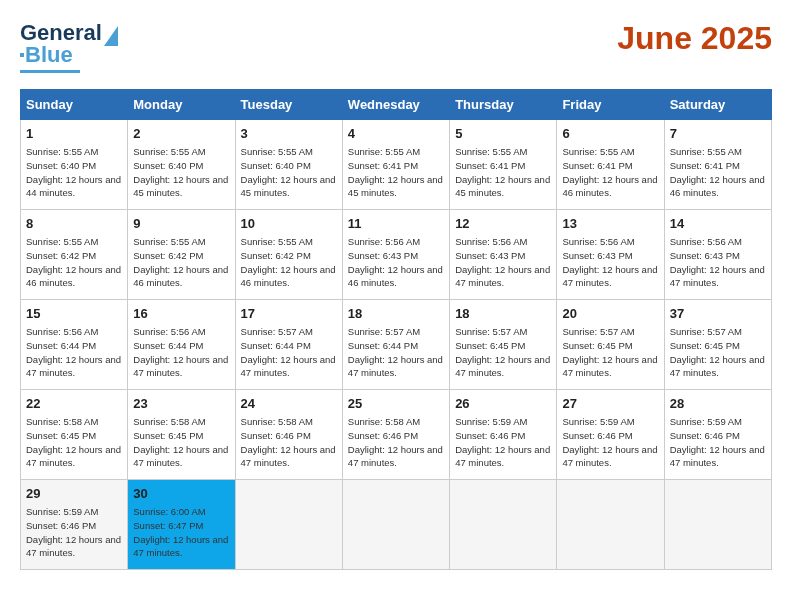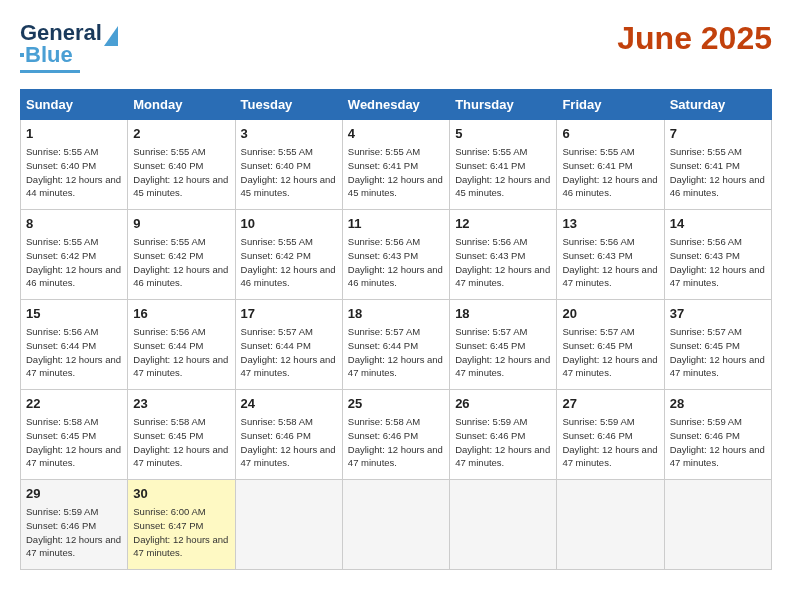--- a/index.html
+++ b/index.html
@@ -288,21 +288,21 @@
 Daylight: 12 hours and 47 minutes.</div>
         </td>
       </tr>
       <tr>
         <td style="background: rgb(245, 245, 245); margin-top: 20px;">
           <span class="day-num">29</span>
           <div class="day-info" style="white-space: pre-line;">Sunrise: 5:59 AM
 Sunset: 6:46 PM
 Daylight: 12 hours and 47 minutes.</div>
         </td>
-        <td style="background: #fef9c3;">
+        <td style="background: #0ea5e9;">
           <span class="day-num">30</span>
           <div class="day-info" style="white-space: pre-line;">Sunrise: 6:00 AM
 Sunset: 6:47 PM
 Daylight: 12 hours and 47 minutes.</div>
         </td>
         <td class="empty-cell" style="background: rgb(245, 245, 245);"></td>
         <td class="empty-cell" style="background: rgb(245, 245, 245);"></td>
         <td class="empty-cell" style="background: rgb(245, 245, 245);"></td>
         <td class="empty-cell" style="background: rgb(245, 245, 245);"></td>
         <td class="empty-cell" style="background: rgb(245, 245, 245);"></td>

